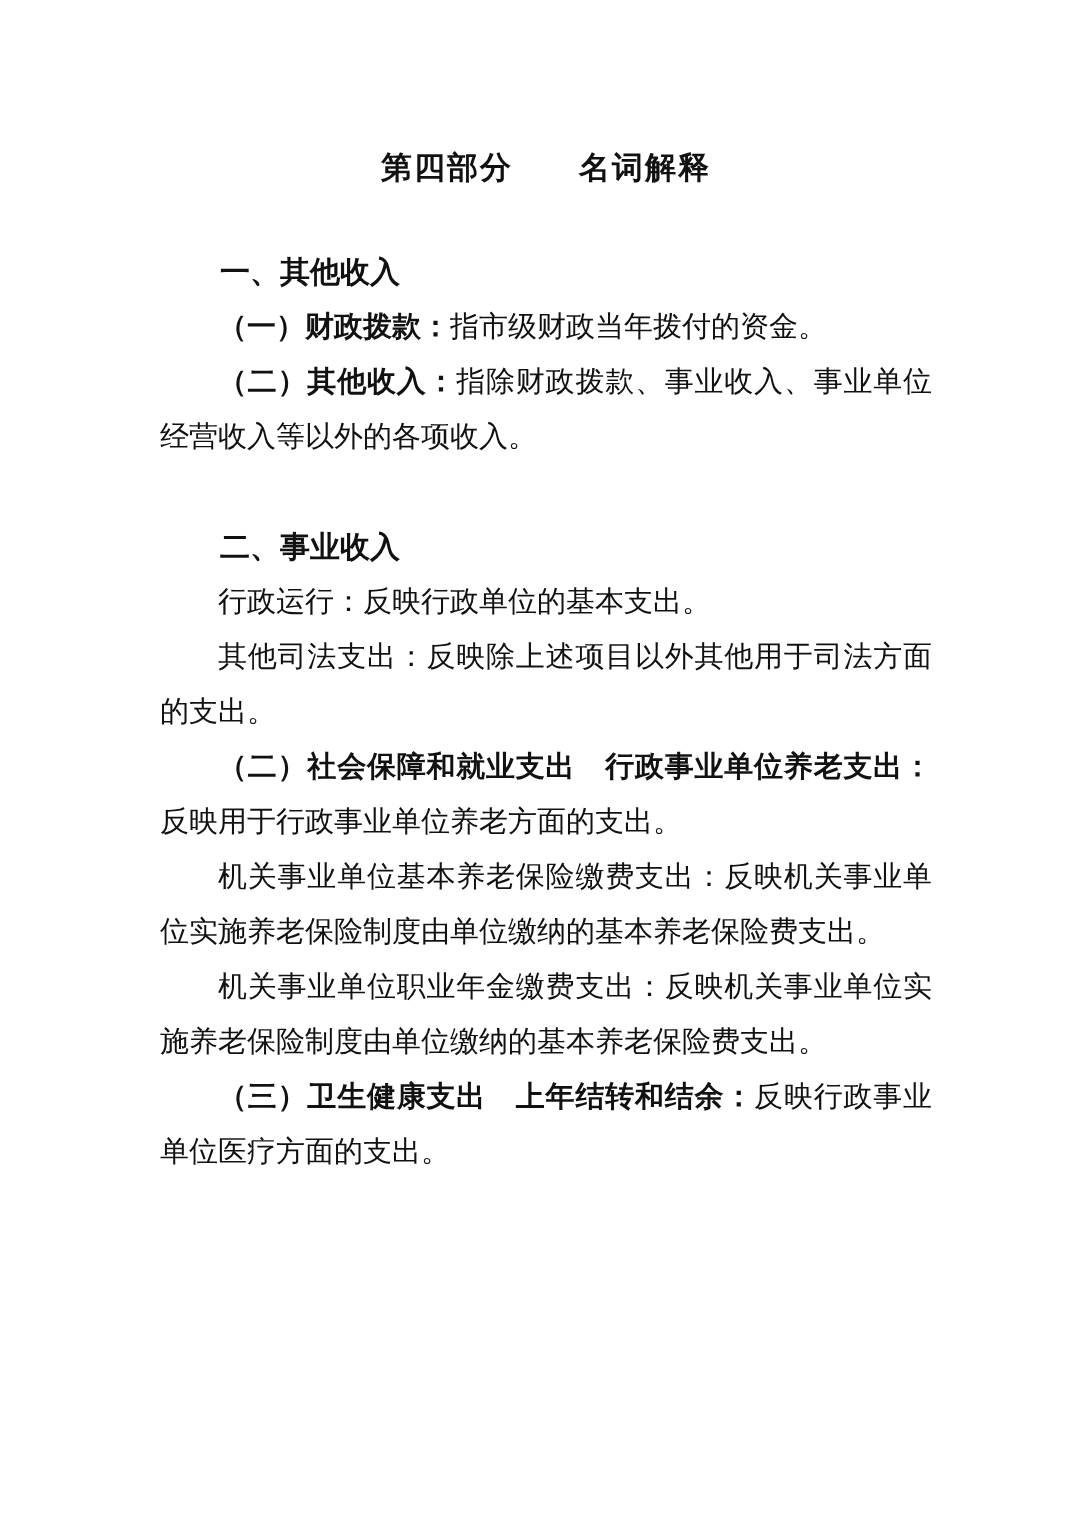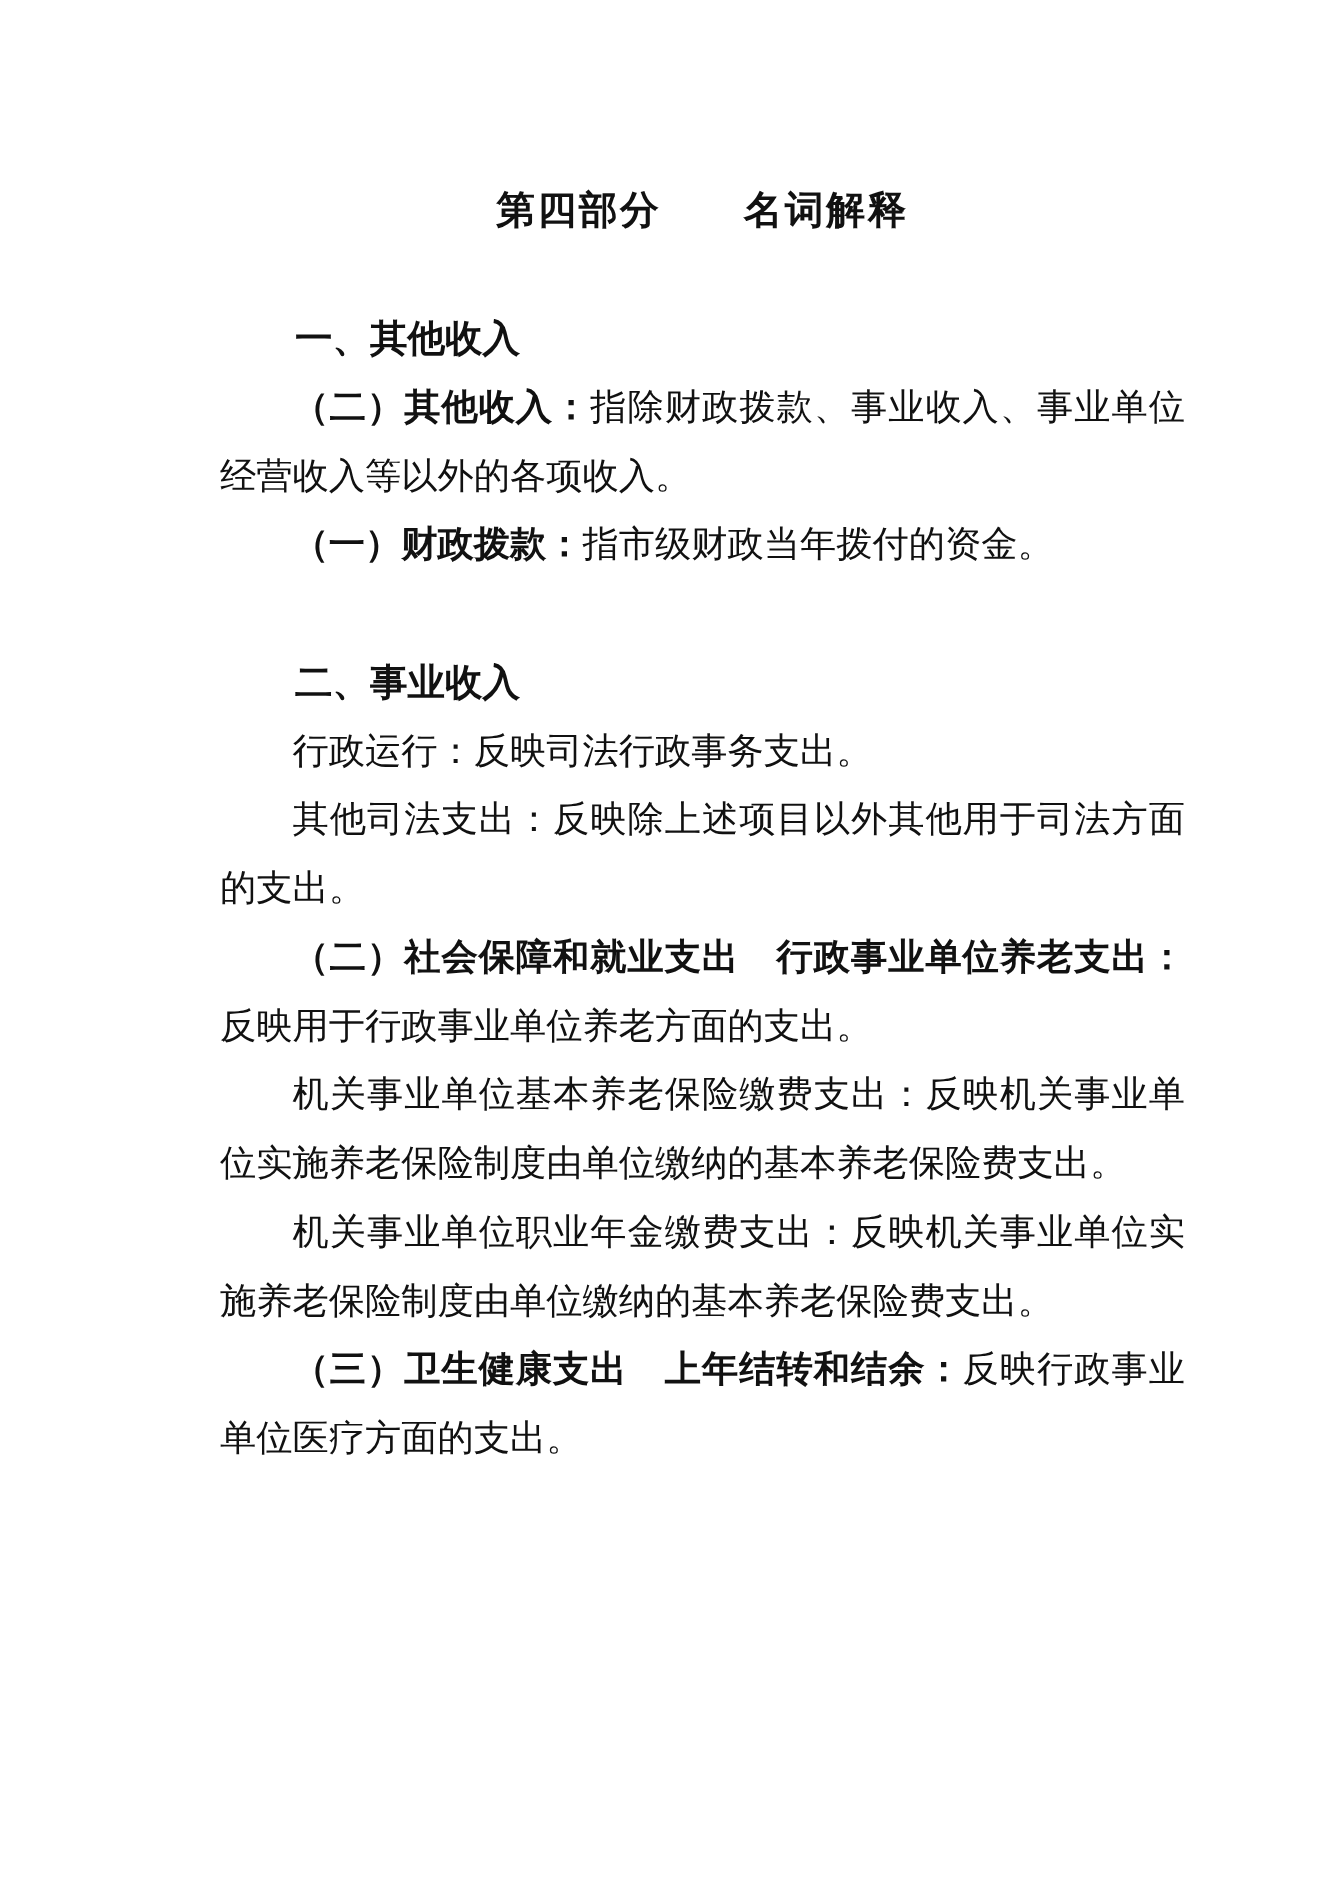--- a/index.html
+++ b/index.html
@@ -11,21 +11,21 @@
     position: relative;
     width: 1074px;
     height: 1520px;
     background: #ffffff;
     margin: 0 auto;
     overflow: hidden;
     color: #111111;
   }
   .content {
     position: absolute;
-    left: 176px;
+    left: 160px;
     top: 140px;
     width: 772px;
     font-family: "Liberation Serif", "DejaVu Serif", serif;
     font-size: 29px;
     line-height: 55px;
     text-align: justify;
     text-justify: inter-ideograph;
   }
   .doc-title {
     text-align: center;
@@ -58,31 +58,31 @@
 <body>
 
 <div class="page">
   <div class="content">
 
     <h1 class="doc-title">第四部分　　名词解释</h1>
 
     <div>
       <h2 class="section-heading">一、其他收入</h2>
 
+      <p class="para"><span class="label">（一）财政拨款：</span><span>指市级财政当年拨付的资金。</span></p>
+
       <p class="para"><span class="label">（二）其他收入：</span><span>指除财政拨款、事业收入、事业单位经营收入等以外的各项收入。</span></p>
-
-      <p class="para"><span class="label">（一）财政拨款：</span><span>指市级财政当年拨付的资金。</span></p>
 
     </div>
 
     <div>
       <h2 class="section-heading spaced">二、事业收入</h2>
 
 
-      <p class="para"><span class="label"></span><span>行政运行：反映司法行政事务支出。</span></p>
+      <p class="para"><span class="label"></span><span>行政运行：反映行政单位的基本支出。</span></p>
 
       <p class="para"><span class="label"></span><span>其他司法支出：反映除上述项目以外其他用于司法方面的支出。</span></p>
 
       <p class="para"><span class="label">（二）社会保障和就业支出　行政事业单位养老支出：</span><span>反映用于行政事业单位养老方面的支出。</span></p>
 
       <p class="para"><span class="label"></span><span>机关事业单位基本养老保险缴费支出：反映机关事业单位实施养老保险制度由单位缴纳的基本养老保险费支出。</span></p>
 
       <p class="para"><span class="label"></span><span>机关事业单位职业年金缴费支出：反映机关事业单位实施养老保险制度由单位缴纳的基本养老保险费支出。</span></p>
 
       <p class="para"><span class="label">（三）卫生健康支出　上年结转和结余：</span><span>反映行政事业单位医疗方面的支出。</span></p>

